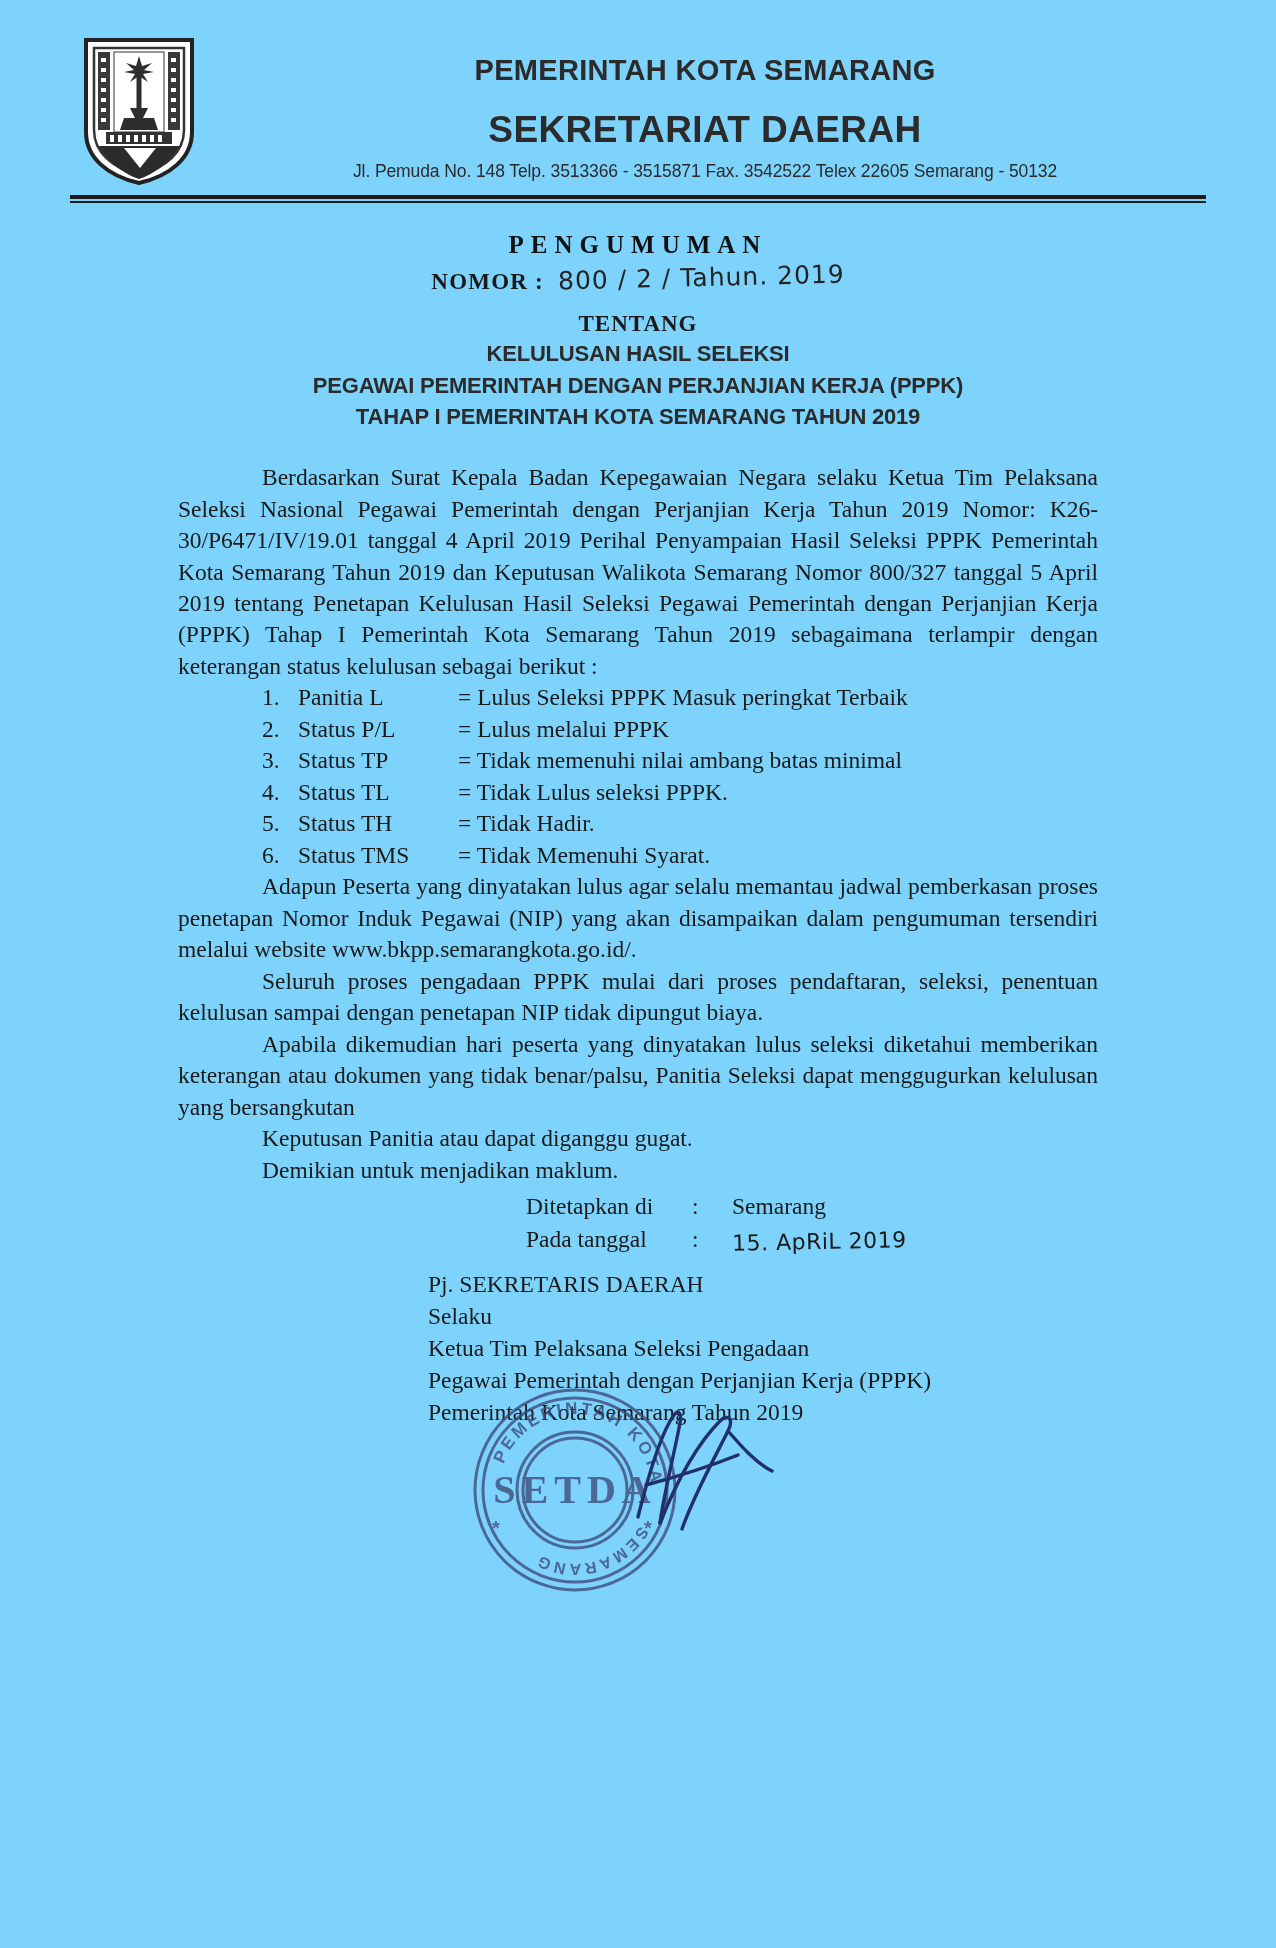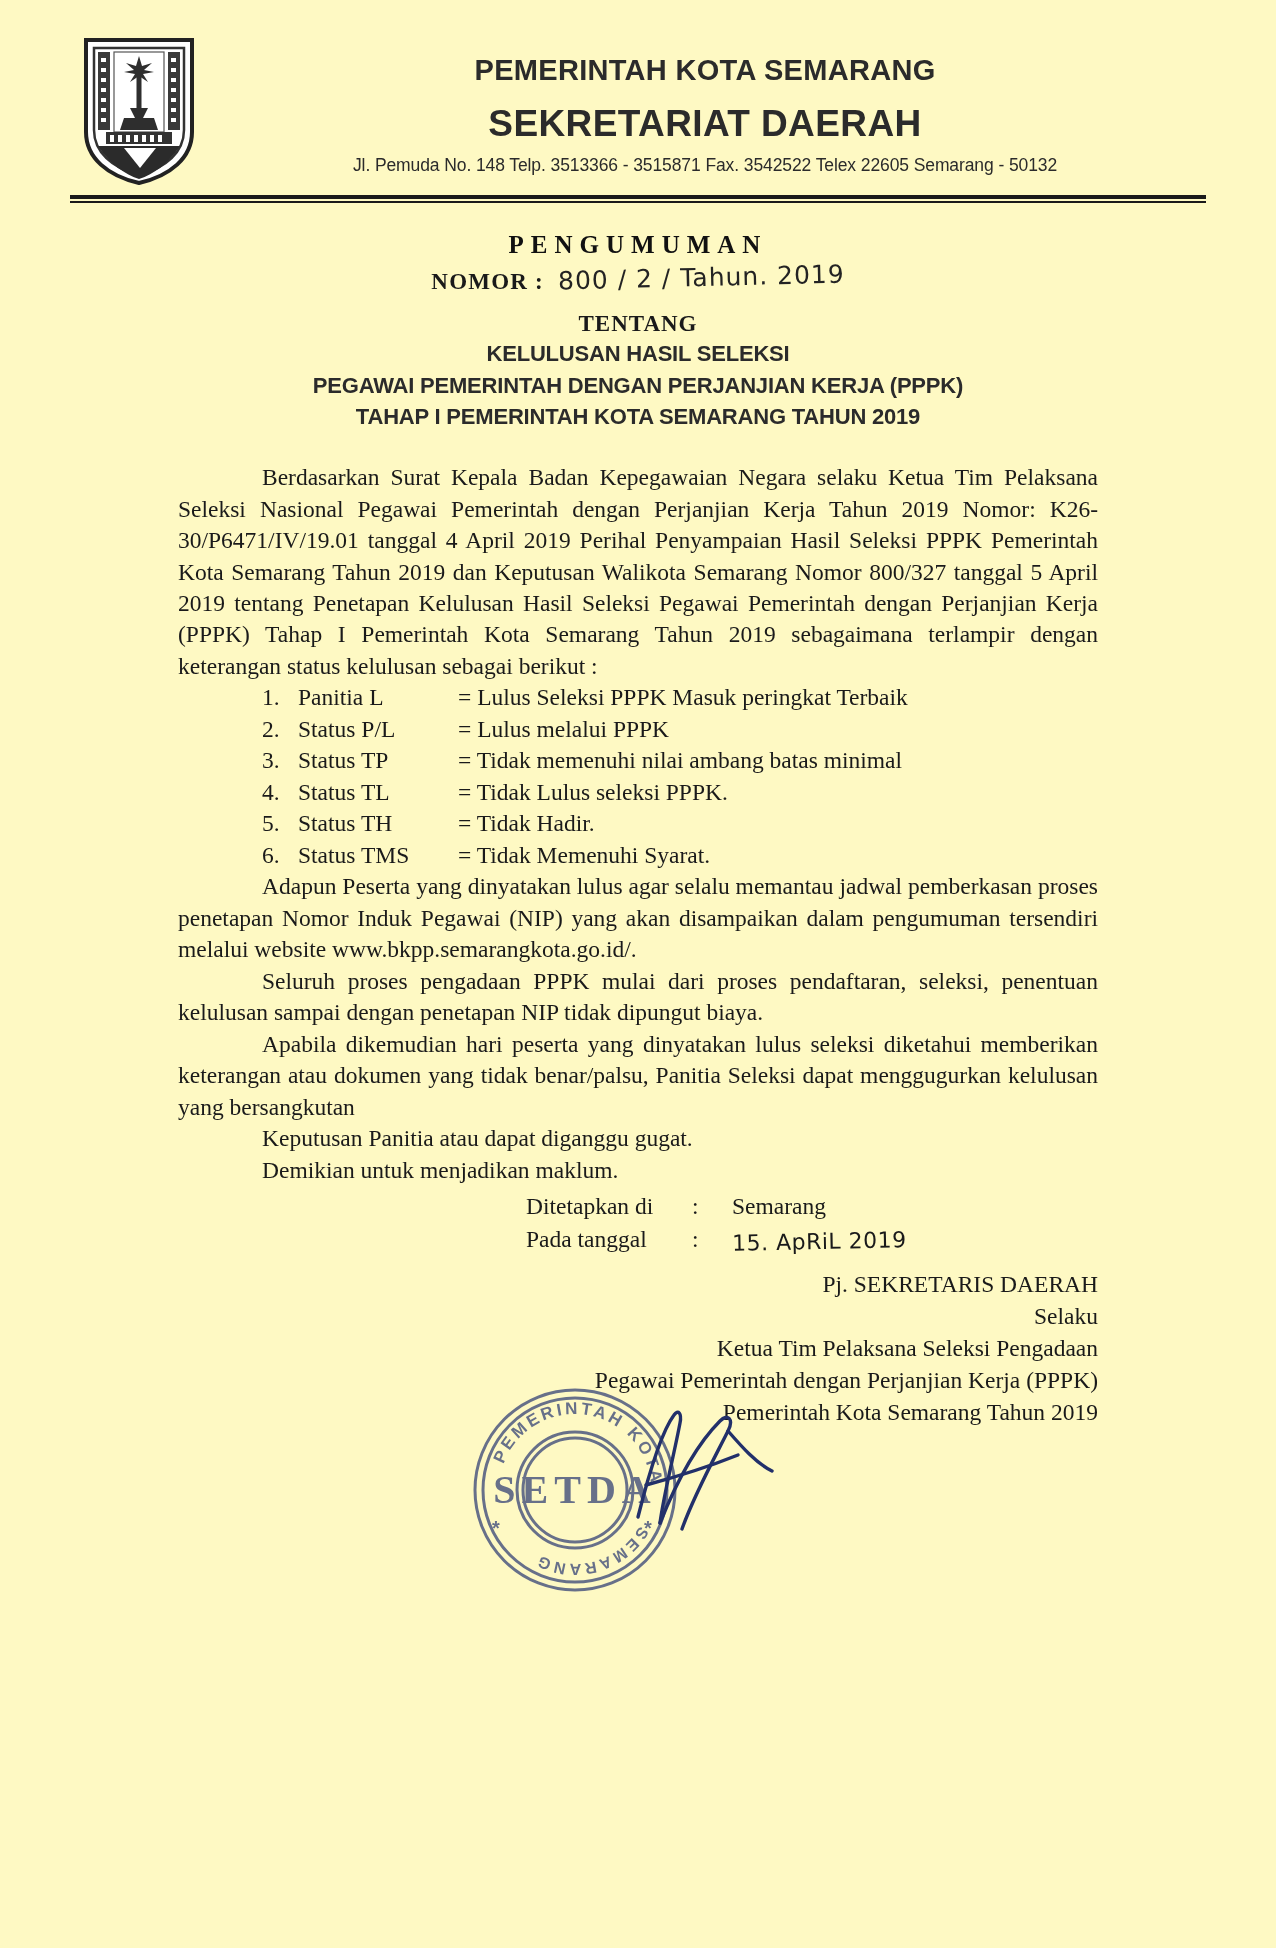--- a/index.html
+++ b/index.html
@@ -4,21 +4,21 @@
 <style>
   html, body {
     margin: 0;
     padding: 0;
     background: #ffffff;
   }
   .page {
     position: relative;
     width: 1276px;
     height: 1948px;
-    background: #fef9c3;
+    background: #7dd3fc;
     font-family: "Liberation Serif", "DejaVu Serif", serif;
     color: #1a1a1a;
     overflow: hidden;
   }
 
   
   .letterhead {
     position: relative;
     padding: 34px 38px 0 38px;
     display: flex;
@@ -47,21 +47,21 @@
     color: #2b2b2b;
     line-height: 1.16;
   }
   .head-line2 {
     font-family: "Liberation Sans", "DejaVu Sans", sans-serif;
     font-weight: bold;
     font-size: 37px;
     letter-spacing: 0.4px;
     color: #2b2b2b;
     line-height: 1.2;
-    margin-top: 14px;
+    margin-top: 20px;
   }
   .head-addr {
     font-family: "Liberation Sans", "DejaVu Sans", sans-serif;
     font-size: 17.5px;
     color: #2b2b2b;
     margin-top: 9px;
     letter-spacing: -0.1px;
     white-space: nowrap;
   }
 
@@ -184,21 +184,21 @@
   .pl-val { flex: 1 1 auto; }
   .pl-val.hand {
     font-family: "DejaVu Sans", sans-serif;
     font-size: 22px;
     transform: rotate(-1.2deg);
     display: inline-block;
     letter-spacing: 0.5px;
   }
 
   .sign-block {
-    text-align: right;
+    text-align: left;
     margin-top: 14px;
     margin-left: 250px;
     position: relative;
     line-height: 1.36;
   }
   .sign-line { font-size: 23.5px; }
 
   .sig-space {
     position: relative;
     height: 162px;

